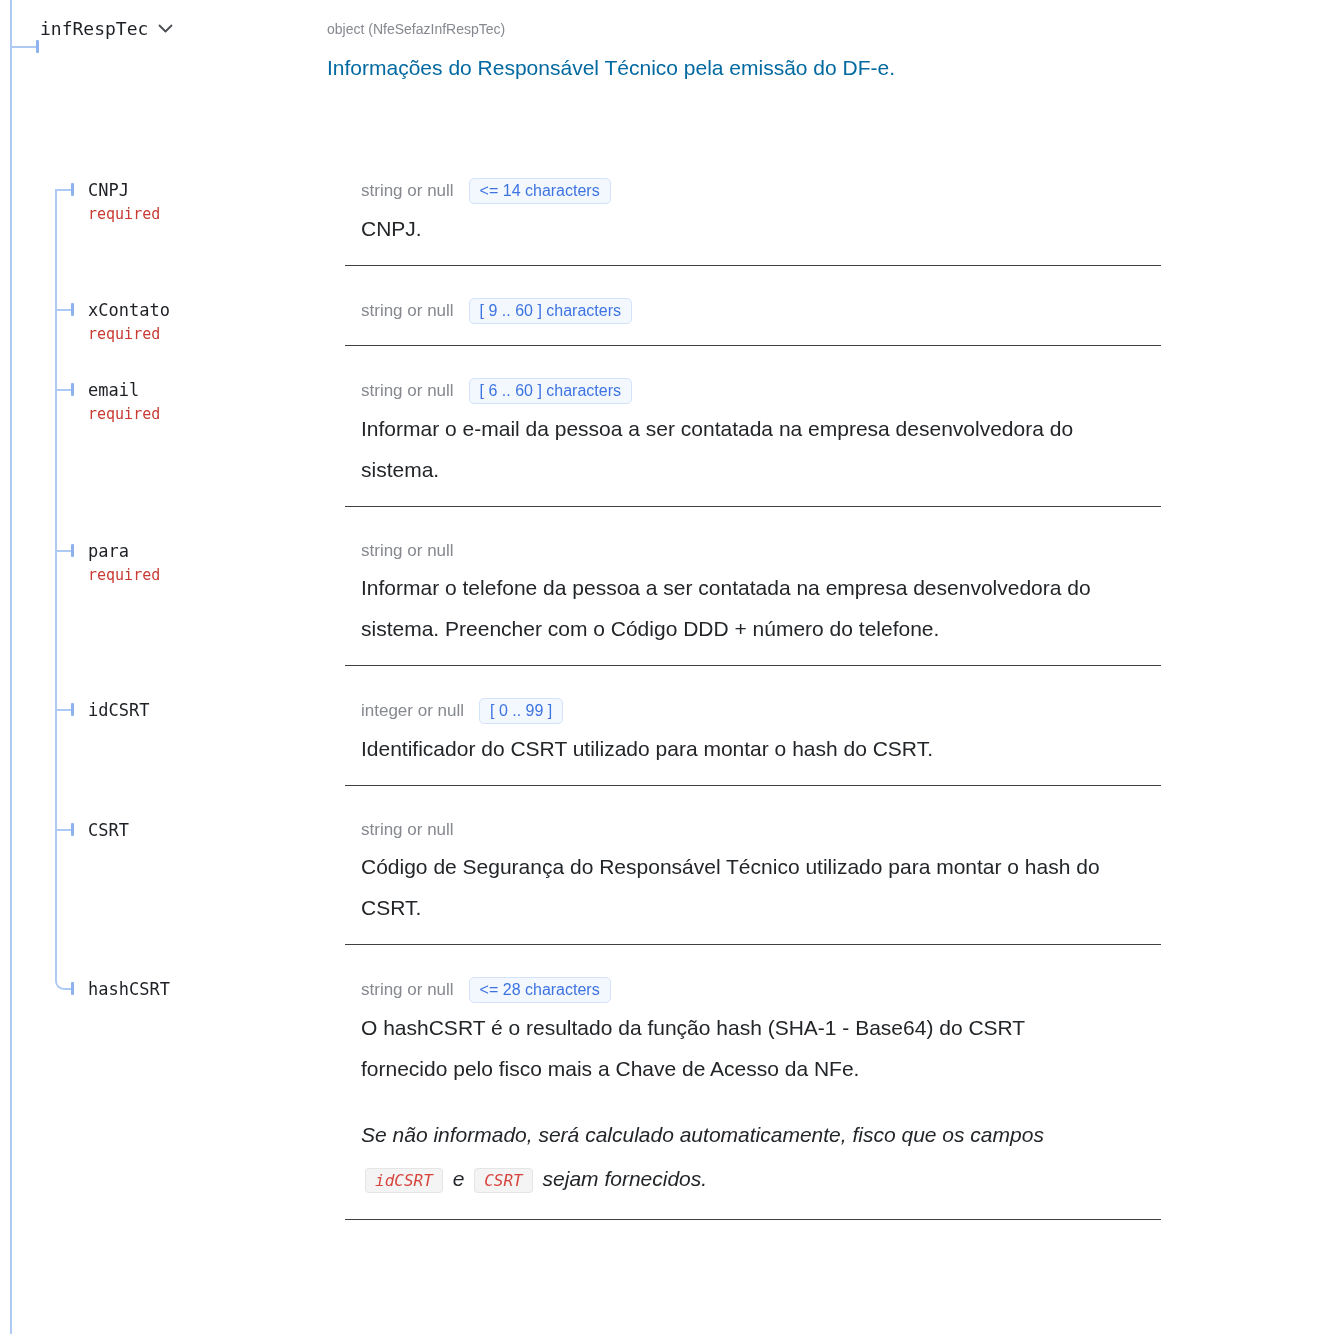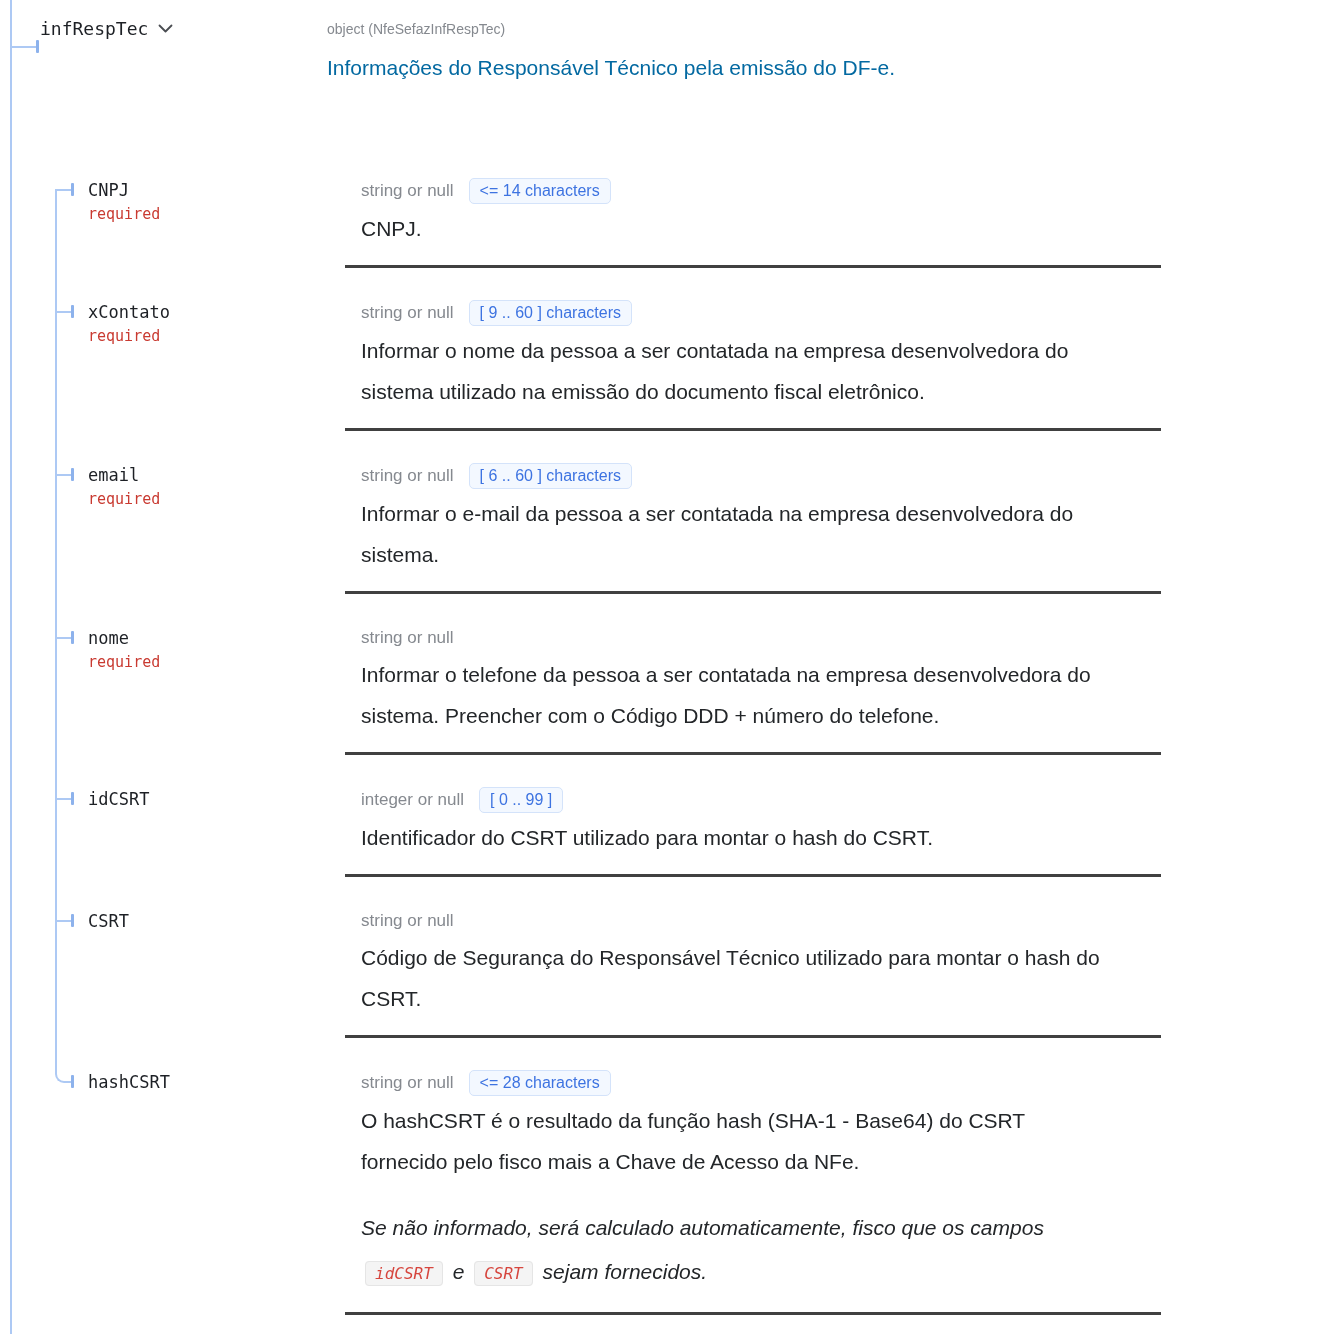--- a/index.html
+++ b/index.html
@@ -23,21 +23,21 @@
   .root-toggle { display:inline-flex; align-items:center; cursor:pointer; }
   .root-name { font-size:18px; line-height:24px; color:#1d2025; }
   .chev { margin-left:10px; display:inline-block; }
 
   .type-line { font-size:14px; line-height:24px; color:#85898f; }
   .root-desc { font-size:21px; line-height:43px; color:#0369a1; margin-top:5px; }
 
   
   .row { display:grid; grid-template-columns:345px 1fr; }
   .row-left { position:relative; padding:32px 0 0 88px; }
-  .row-right { padding:32px 0 16px 16px; margin-right:43px; border-bottom:3px solid #404040; }
+  .row-right { padding:32px 0 16px 16px; margin-right:43px; border-bottom:1px solid #404040; }
 
   .prop-name { font-size:17px; line-height:24px; color:#1d2025; }
   .required { font-size:15px; line-height:24px; color:#c93a31; }
 
   .trunk  { position:absolute; left:55px; width:0; border-left:2px solid #adc9f4; }
   .row.first .trunk { top:43px; bottom:0; }
   .row.mid   .trunk { top:0; bottom:0; }
   .branch { position:absolute; left:56px; top:43px; width:17px; height:0; border-top:2px solid #adc9f4; }
   .corner { position:absolute; left:55px; top:0; width:18px; height:45px;
             border-left:2px solid #adc9f4; border-bottom:2px solid #adc9f4;
@@ -110,22 +110,20 @@
       <span class="branch"></span>
       <span class="tick"></span>
       <div class="mono prop-name">xContato</div>
       <div class="mono required hide-if-empty">required</div>
     </div>
     <div class="row-right">
       <div class="type-row">
         <span class="type-label">string or null</span>
         <span class="badge hide-if-empty">[ 9 .. 60 ] characters</span>
       </div>
-      <div class="desc">Informar o nome da pessoa a ser contatada na empresa desenvolvedora do
-sistema utilizado na emissão do documento fiscal eletrônico.</div>
     </div>
   </div>
 
   <div class="row mid">
     <div class="row-left">
       <span class="trunk"></span>
       <span class="branch"></span>
       <span class="tick"></span>
       <div class="mono prop-name">email</div>
       <div class="mono required hide-if-empty">required</div>
@@ -138,21 +136,21 @@
       <div class="desc">Informar o e-mail da pessoa a ser contatada na empresa desenvolvedora do
 sistema.</div>
     </div>
   </div>
 
   <div class="row mid">
     <div class="row-left">
       <span class="trunk"></span>
       <span class="branch"></span>
       <span class="tick"></span>
-      <div class="mono prop-name">nome</div>
+      <div class="mono prop-name">para</div>
       <div class="mono required hide-if-empty">required</div>
     </div>
     <div class="row-right">
       <div class="type-row">
         <span class="type-label">string or null</span>
 
       </div>
       <div class="desc">Informar o telefone da pessoa a ser contatada na empresa desenvolvedora do
 sistema. Preencher com o Código DDD + número do telefone.</div>
     </div>

